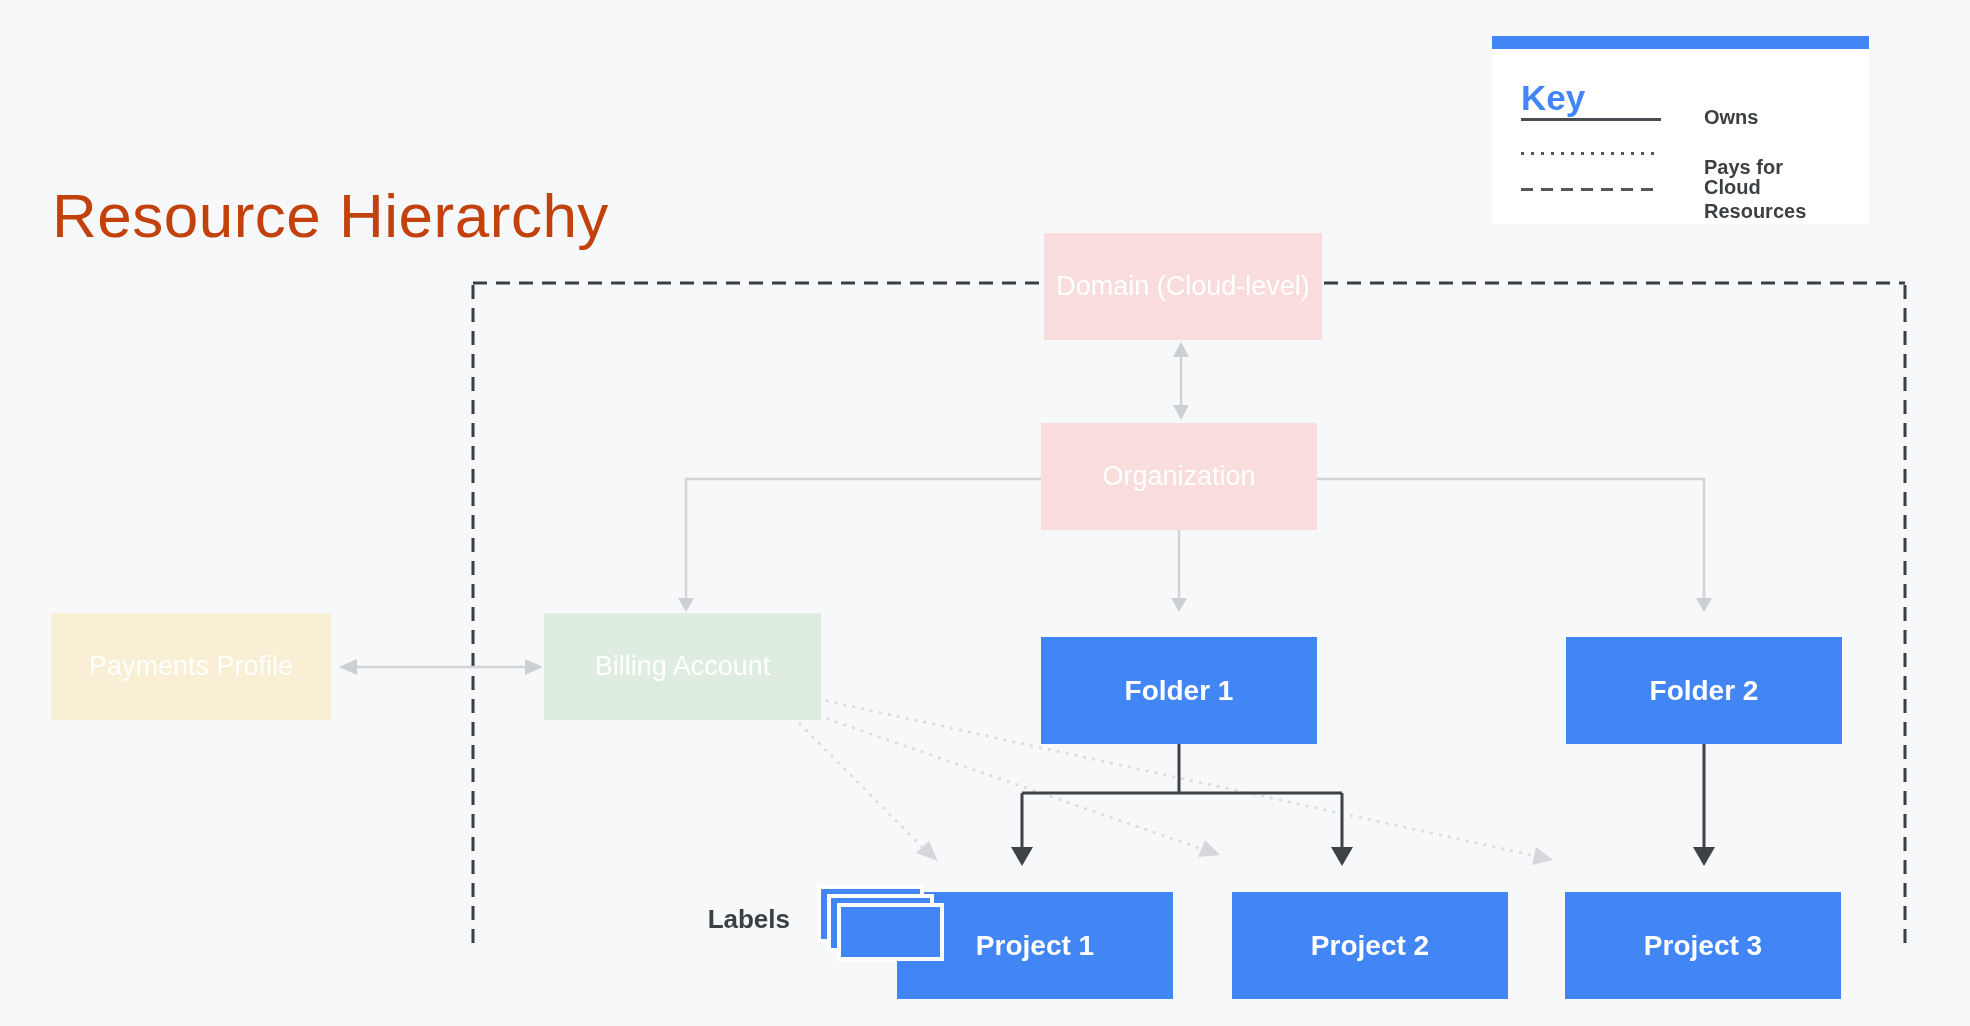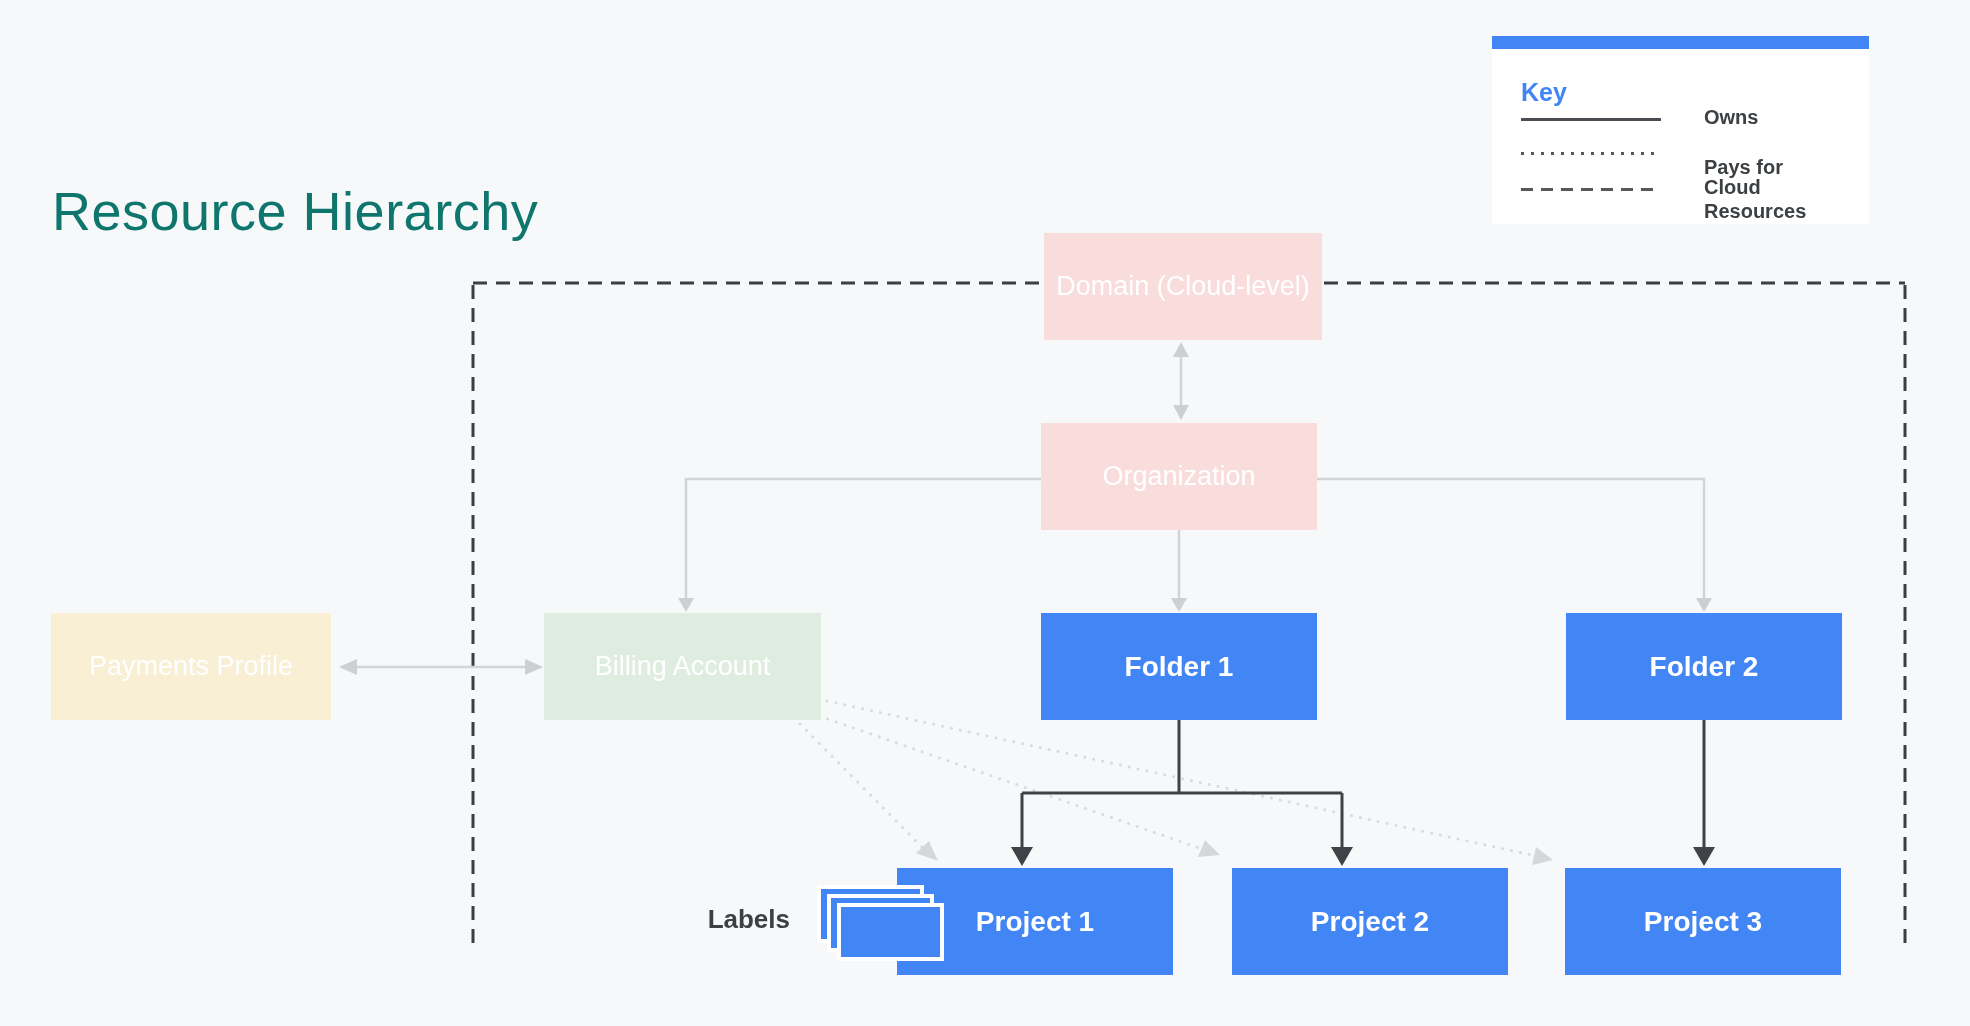--- a/index.html
+++ b/index.html
@@ -9,33 +9,33 @@
     -webkit-font-smoothing:antialiased;
   }
   .stage{
     position:relative;
     width:1970px;height:1026px;
     background:#F7F8F9;
     overflow:hidden;
   }
   .page-title{
     position:absolute;left:52px;top:180px;
-    font-size:54px;font-weight:400;color:#0f766e;
+    font-size:62px;font-weight:400;color:#c2410c;
     letter-spacing:0.5px;margin:0;
   }
   .edges{position:absolute;left:0;top:0;width:1970px;height:1026px;}
 
   
   .node{
     position:absolute;
     display:flex;align-items:center;justify-content:center;
     color:#FFFFFF;text-align:center;
   }
   .node.tint{font-size:27px;font-weight:400;}
-  .node.blue{font-size:28px;font-weight:700;background:#4285F4;}
+  .node.blue{font-size:28px;font-weight:700;background:#4285F4;margin-top:24px;}
   .node-domain       {left:1044px;top:233px;width:278px;height:107px;background:#F9DCDC;}
   .node-organization {left:1041px;top:423px;width:276px;height:107px;background:#F9DCDC;}
   .node-payments     {left:51px;  top:613px;width:280px;height:107px;background:#F8EFD4;}
   .node-billing      {left:544px; top:613px;width:277px;height:107px;background:#DFEDE1;}
   .node-folder1      {left:1041px;top:613px;width:276px;height:107px;}
   .node-folder2      {left:1566px;top:613px;width:276px;height:107px;}
   .node-project1     {left:897px; top:868px;width:276px;height:107px;}
   .node-project2     {left:1232px;top:868px;width:276px;height:107px;}
   .node-project3     {left:1565px;top:868px;width:276px;height:107px;}
 
@@ -54,21 +54,21 @@
   .card.c3{left:837px;top:903px;}
 
   
   .key{
     position:absolute;left:1492px;top:36px;width:377px;height:188px;
     background:#FFFFFF;
   }
   .key-bar{position:absolute;left:0;top:0;width:100%;height:13px;background:#4285F4;}
   .key-title{
     position:absolute;left:29px;top:42px;
-    font-size:25px;font-weight:700;color:#4285F4;
+    font-size:35px;font-weight:700;color:#4285F4;
   }
   .key-line{position:absolute;left:29px;width:140px;height:3px;}
   .key-line.solid {top:82px;background:#4A4E52;}
   .key-line.dotted{top:116px;background:repeating-linear-gradient(90deg,#55585B 0 3px,transparent 3px 10px);}
   .key-line.dashed{top:152px;background:repeating-linear-gradient(90deg,#55585B 0 12px,transparent 12px 20px);}
   .key-label{
     position:absolute;left:212px;width:126px;
     font-size:20px;font-weight:700;color:#3C4043;line-height:1.2;
   }
   .key-label.r1{top:69px;}

